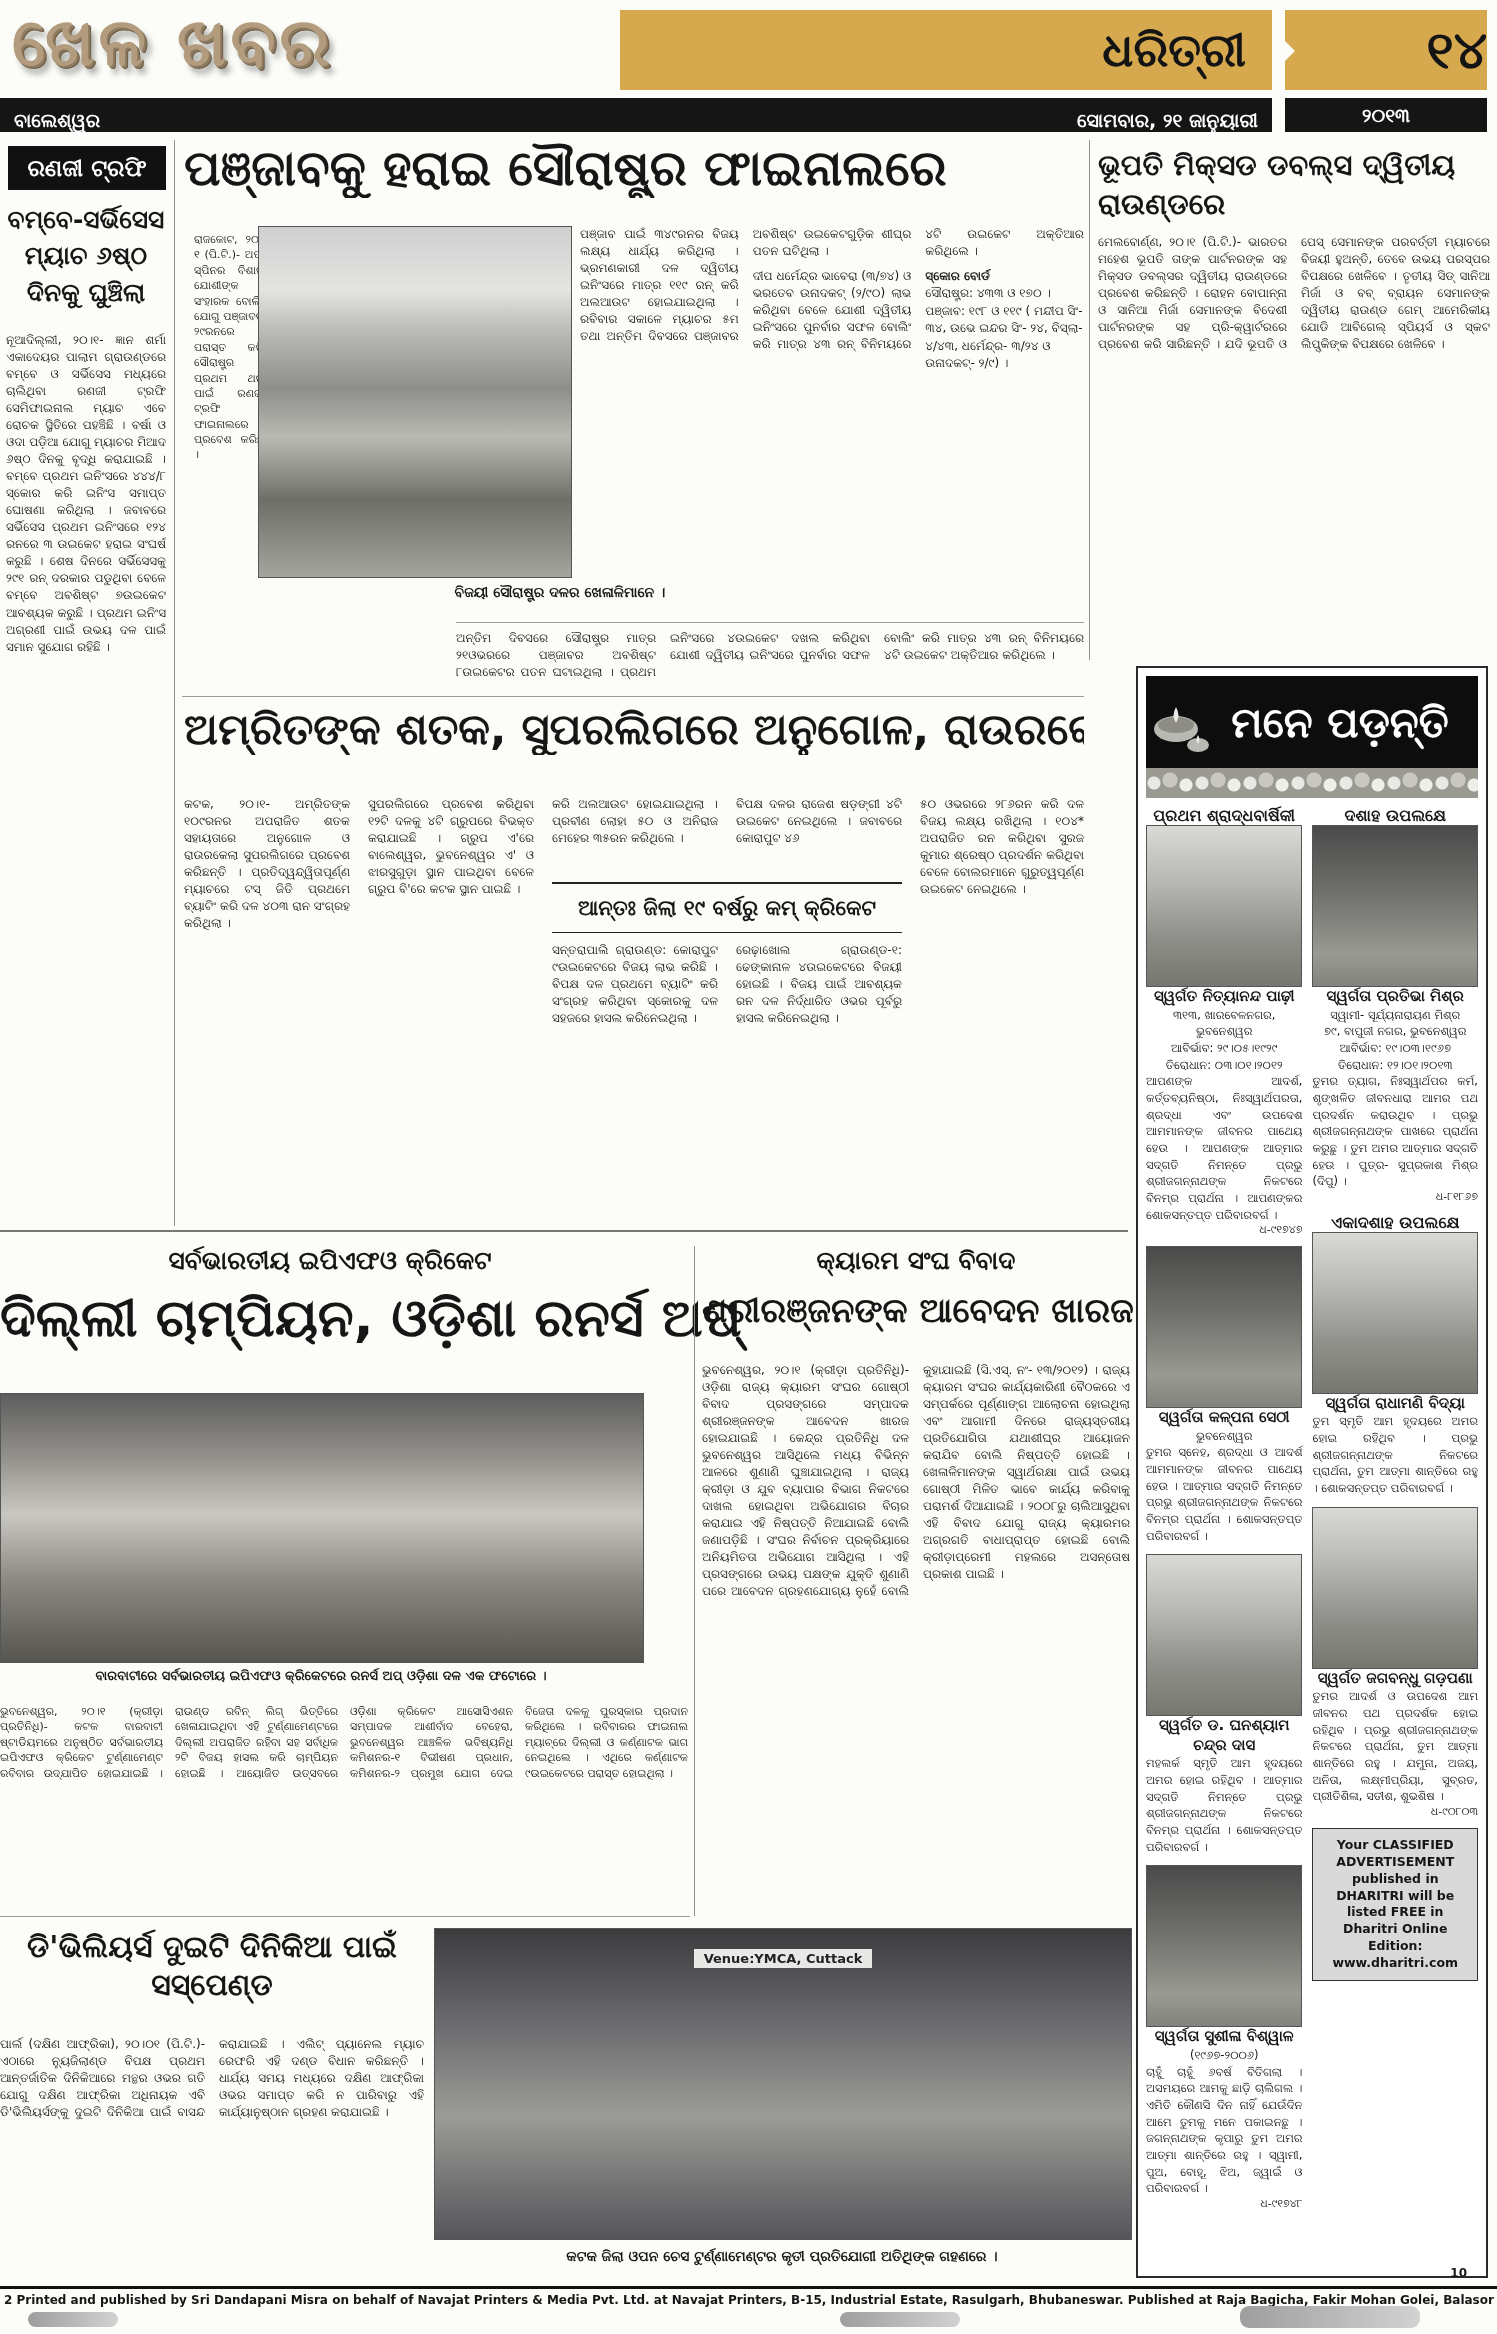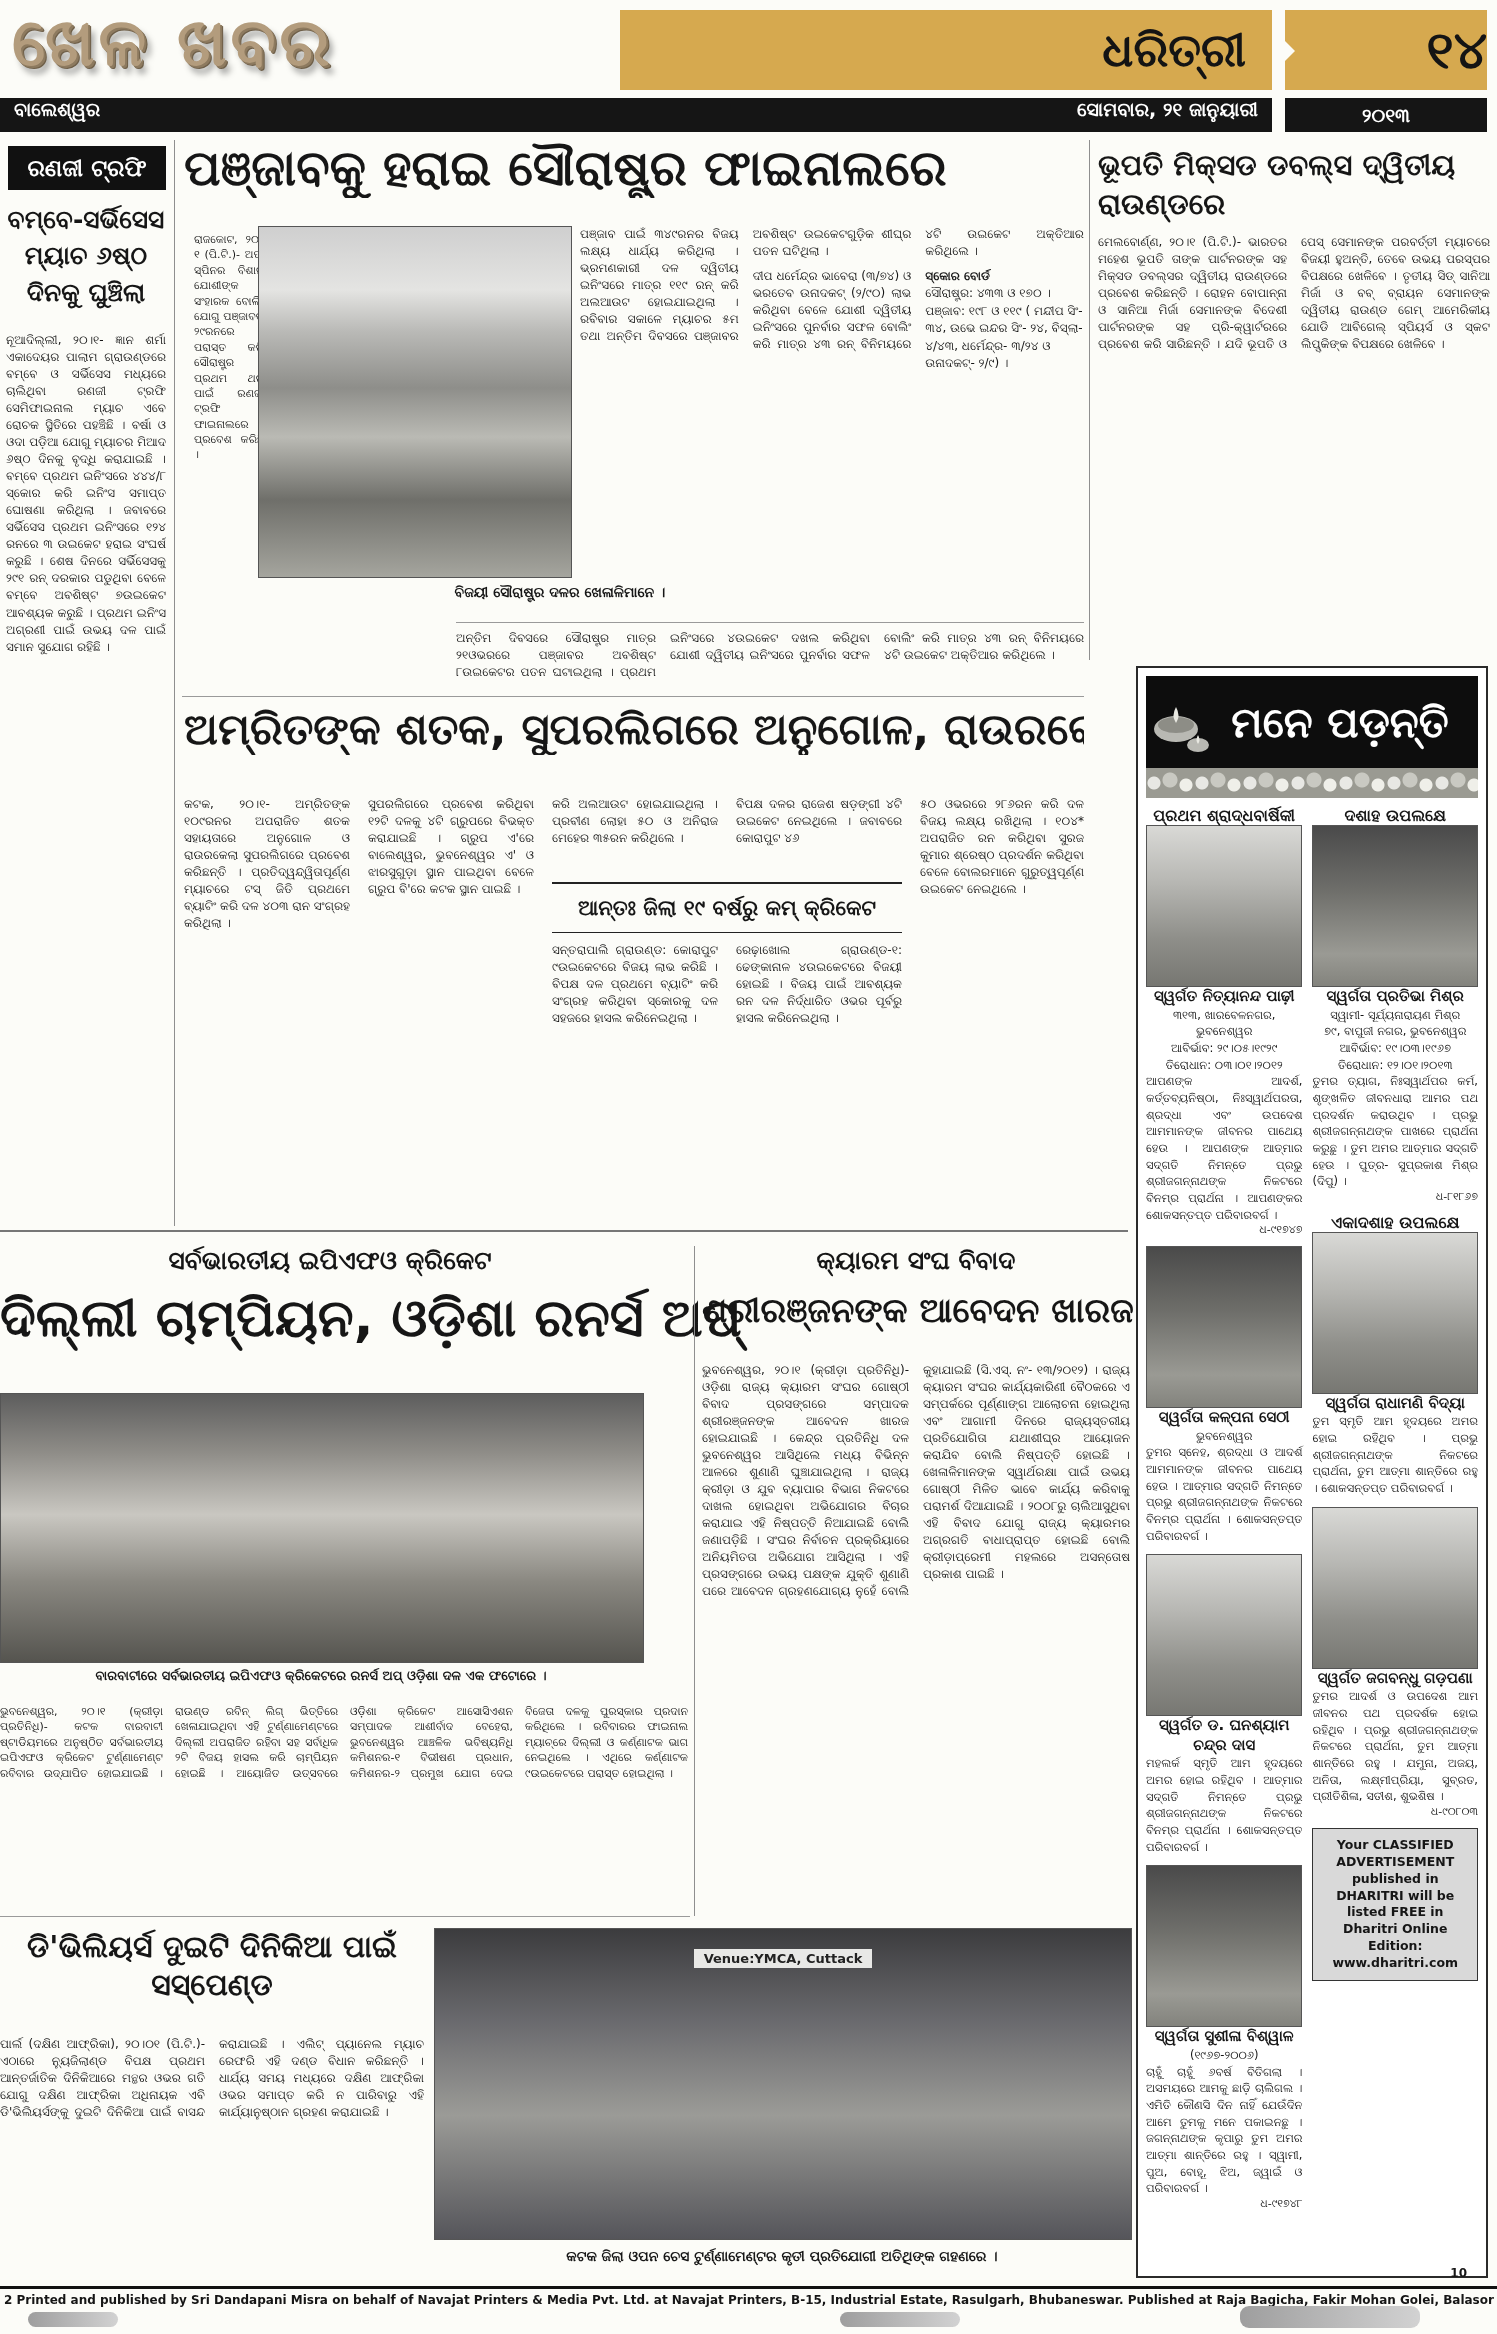--- a/index.html
+++ b/index.html
@@ -6,21 +6,21 @@
   .page{position:relative;width:1497px;height:2334px;background:#fcfcf8;overflow:hidden;
         font-family:"DejaVu Sans",sans-serif;color:#161616;}
   .abs{position:absolute;}
   
   .logo{font-size:66px;font-weight:bold;letter-spacing:4px;color:#b39c7d;
         text-shadow:2px 2px 0 #8d7a5f,3px 3px 0 #6e5f49,6px 8px 6px rgba(0,0,0,.35);}
   .goldbar{background:#d6a94f;}
   .goldbar .brand{font-size:46px;font-weight:bold;color:#141414;line-height:80px;text-align:right;padding-right:26px;}
   .goldpage{background:#d6a94f;text-align:right;font-size:52px;font-weight:bold;line-height:80px;color:#141414;}
   .goldpage:before{content:"";position:absolute;left:-1px;top:30px;border:11px solid transparent;border-left-color:#fcfcf8;}
-  .blackbar{background:#151515;color:#fff;display:flex;justify-content:space-between;align-items:flex-start;
+  .blackbar{background:#151515;color:#fff;display:flex;justify-content:space-between;align-items:flex-end;
             font-size:19px;font-weight:bold;padding:0 14px;}
   .blackyear{background:#151515;color:#fff;text-align:center;font-size:19px;font-weight:bold;line-height:34px;}
   
   .kickerbox{background:#111;color:#fff;text-align:center;font-size:23px;font-weight:bold;line-height:44px;}
   .h-rail{font-size:25px;font-weight:bold;text-align:center;line-height:1.45;}
   .body-txt{font-size:12px;line-height:1.42;text-align:justify;}
   .body-sm{font-size:11px;line-height:1.4;text-align:justify;}
   .headline-xl{font-size:49px;font-weight:bold;letter-spacing:0px;white-space:nowrap;}
   .headline-lg{font-size:43px;font-weight:bold;white-space:nowrap;}
   .headline-md{font-size:29px;font-weight:bold;line-height:1.35;}

